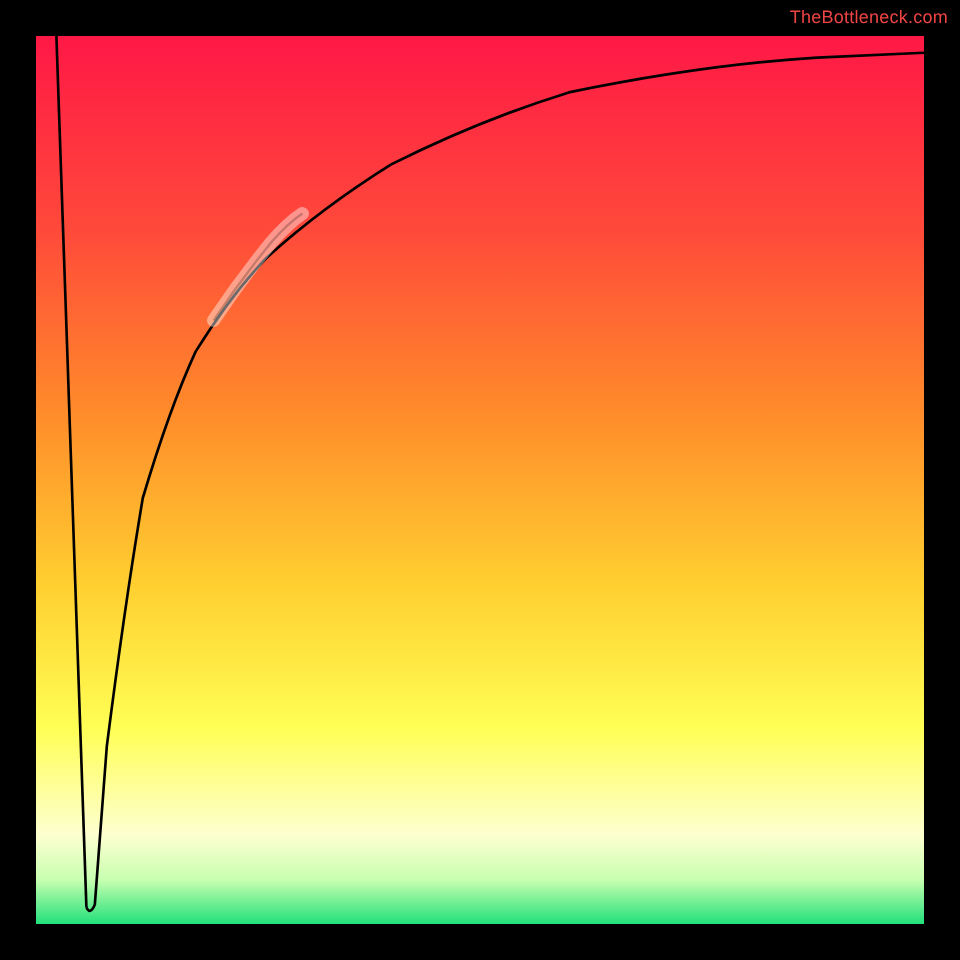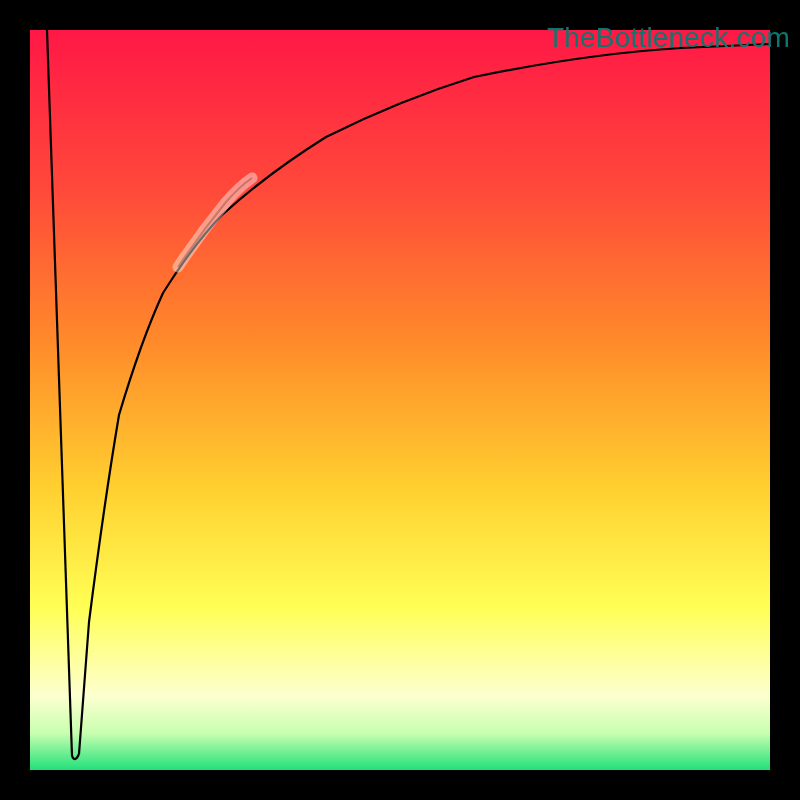--- a/index.html
+++ b/index.html
@@ -23,25 +23,25 @@
     width: 740px;
     height: 740px;
     overflow: hidden;
   }
   .gradient-bg {
     position: absolute;
     inset: 0;
   }
   .watermark {
     position: absolute;
-    top: 22px;
+    top: 6px;
     right: 10px;
     font-family: Arial, Helvetica, sans-serif;
-    font-size: 28px;
-    color: #0f766e;
+    font-size: 15px;
+    color: #ef4444;
     letter-spacing: 0.2px;
     font-weight: 500;
   }
   svg.curve-layer {
     position: absolute;
     inset: 0;
     width: 100%;
     height: 100%;
   }
 </style>

